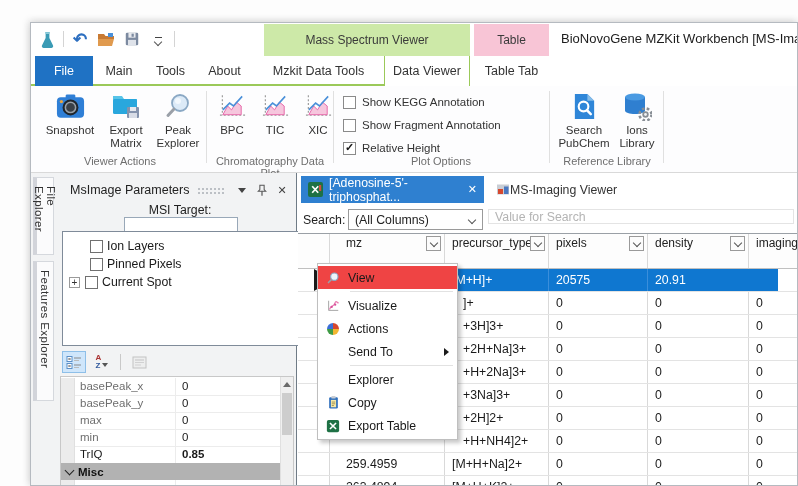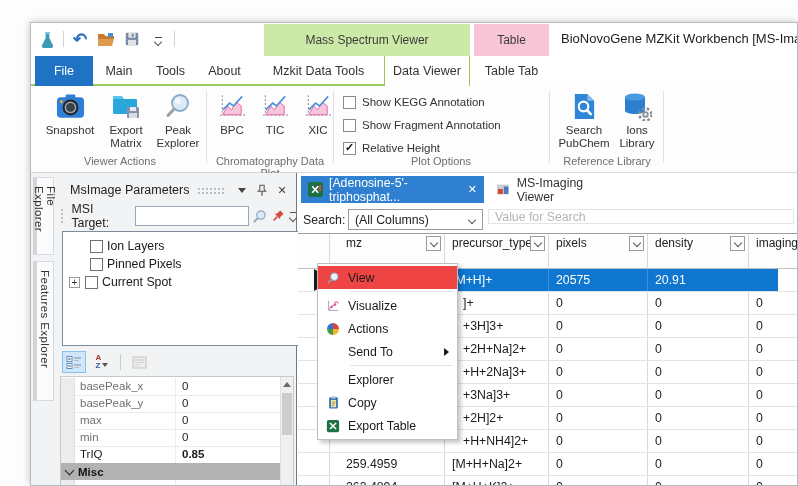--- a/index.html
+++ b/index.html
@@ -51,21 +51,21 @@
   .pane{position:absolute;left:27px;top:150px;width:239px;height:314px;background:#f2f3f4;
         border-right:1px solid #6f7b86;box-sizing:border-box;}
   .pane-hd{position:absolute;left:0;top:6px;right:2px;height:22px;display:flex;align-items:center;}
   .pane-hd .ttl{font-size:12.5px;color:#222;margin-left:12px;white-space:nowrap;}
   .grip-h{flex:1;height:9px;margin:0 8px;
           background-image:radial-gradient(circle,#bcc0c5 1px,transparent 1.2px);
           background-size:4px 4px;background-position:0 1px;}
   .hd-ic{width:16px;height:16px;display:flex;align-items:center;justify-content:center;margin-right:4px;color:#444;}
   .tri-down{width:0;height:0;border-left:4px solid transparent;border-right:4px solid transparent;border-top:5px solid #444;}
   .close-x{font-size:11px;color:#444;}
-  .msirow{position:absolute;left:0;top:30px;right:0;height:26px;display:flex;align-items:center;}
+  .msirow{position:absolute;left:0;top:30px;right:0;height:26px;display:flex;align-items:center;flex-direction:column;}
   .grip-v{width:6px;height:16px;margin-left:2px;
           background-image:radial-gradient(circle,#bcc0c5 1px,transparent 1.2px);background-size:4px 4px;}
   .msirow .lbl{font-size:12.3px;color:#222;margin-left:6px;}
   .msirow input{width:106px;height:18px;margin-left:7px;border:1px solid #99a8b8;font-size:12px;padding:0 3px;outline:none;}
   .msi-ic{width:18px;height:18px;display:flex;align-items:center;justify-content:center;margin-left:2px;}
   .ovfl{display:flex;flex-direction:column;align-items:center;margin-left:4px;}
   .ovfl .bar{width:6px;height:1px;background:#555;margin-bottom:2px;}
   .chev{display:inline-block;width:5px;height:5px;border-right:1.2px solid #555;border-bottom:1.2px solid #555;
         transform:rotate(45deg);}
   .treebox{position:absolute;left:4px;top:58px;width:248px;height:115px;background:#fff;
@@ -98,21 +98,21 @@
          font-size:11.5px;font-weight:bold;color:#111;}
   .pgcat .chev{border-color:#222;margin:0 5px 2px 5px;width:6px;height:6px;}
   .pgsb{position:absolute;right:0;top:0;width:12px;bottom:0;background:#f0f0f0;border-left:1px solid #e0e0e0;}
   .pgsb .up{width:0;height:0;border-left:4px solid transparent;border-right:4px solid transparent;
             border-bottom:5px solid #6a6a6a;margin:5px auto 0;}
   .pgsb .thumb{position:absolute;left:1px;right:1px;top:16px;height:42px;background:#cdcdcd;}
   
   .docarea{position:absolute;left:267px;top:150px;right:0;bottom:0;background:#fff;}
   .doctab{position:absolute;top:3px;height:27px;display:flex;align-items:center;font-size:12.3px;box-sizing:border-box;}
   .doctab.active{left:3px;width:183px;background:#2f80d0;color:#fff;padding:0 7px;gap:6px;}
-  .doctab.plain{left:190px;width:142px;color:#333;padding:0 8px;gap:7px;}
+  .doctab.plain{left:190px;width:142px;color:#333;padding:0 8px;}
   .doctab .x{margin-left:auto;font-size:11px;color:#fff;}
   .xlicon{width:15px;height:15px;background:#1e7145;border-radius:2px;position:relative;flex:0 0 auto;}
   .xlicon svg{position:absolute;left:0;top:0;}
   .searchrow{position:absolute;left:0;top:33px;right:0;height:27px;background:#fff;display:flex;align-items:center;}
   .searchrow .slbl{font-size:12.3px;color:#222;margin-left:5px;}
   .combo{position:absolute;left:50px;top:3px;width:135px;height:21px;border:1px solid #9a9a9a;background:#fff;
          display:flex;align-items:center;font-size:12.3px;color:#222;box-sizing:border-box;padding-left:6px;}
   .combo .chev{margin-left:auto;margin-right:7px;}
   .sinput{position:absolute;left:190px;top:3px;width:306px;height:15px;border:1px solid #e4e4e4;font-size:12.3px;
           padding:0 6px;color:#222;box-sizing:border-box;outline:none;}
@@ -539,21 +539,21 @@
         <div class="gc c0"></div>
         <div class="gc c1"></div>
         <div class="gc c2 pad">+3H]3+</div>
         <div class="gc c3">0</div>
         <div class="gc c4">0</div>
         <div class="gc c5">0</div>
       </div>
       <div class="grow">
         <div class="gc c0"></div>
         <div class="gc c1"></div>
-        <div class="gc c2 pad">+2H+Na]2+</div>
+        <div class="gc c2 pad">+2H+Na]3+</div>
         <div class="gc c3">0</div>
         <div class="gc c4">0</div>
         <div class="gc c5">0</div>
       </div>
       <div class="grow">
         <div class="gc c0"></div>
         <div class="gc c1"></div>
         <div class="gc c2 pad">+H+2Na]3+</div>
         <div class="gc c3">0</div>
         <div class="gc c4">0</div>

